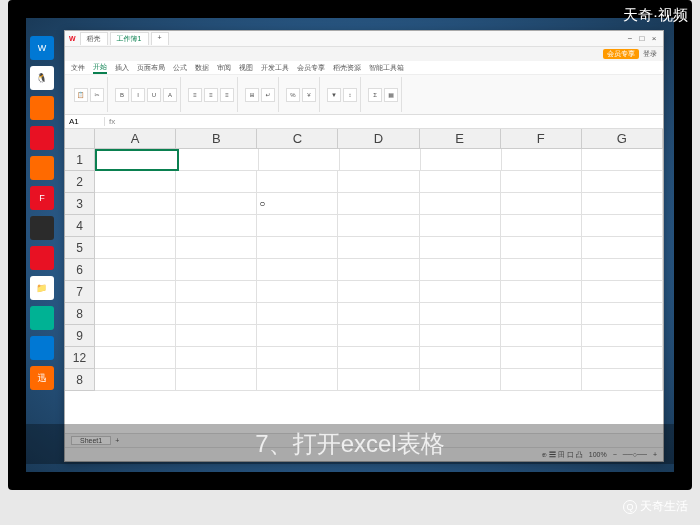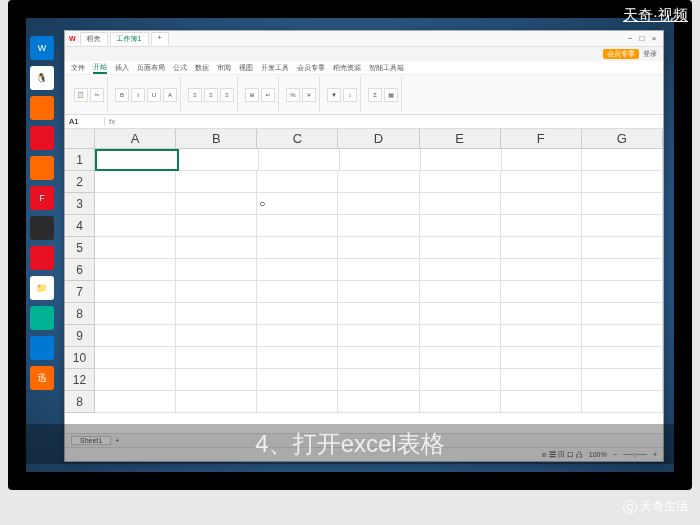--- a/index.html
+++ b/index.html
@@ -57,21 +57,21 @@
 
 .sheet-tabs { height: 14px; background: #f4f4f4; display: flex; align-items: center; font-size: 7px; padding: 0 6px; color: #555; border-top: 1px solid #ddd; }
 .sheet-tabs .stab { padding: 0 8px; background: #fff; border: 1px solid #ccc; }
 
 .statusbar { height: 14px; background: #f4f4f4; display: flex; align-items: center; justify-content: flex-end; font-size: 7px; padding: 0 6px; color: #555; gap: 6px; border-top: 1px solid #ddd; }
 
 
 .caption { position: absolute; bottom: 8px; left: 0; width: 100%; text-align: center; font-size: 24px; color: #eee; background: rgba(0,0,0,0.3); padding: 4px 0; }
 
 
-.wm-top { position: absolute; top: 6px; right: 12px; color: #fff; font-size: 15px; font-weight: 300; text-decoration: underline; }
+.wm-top { position: absolute; top: 6px; right: 12px; color: #fff; font-size: 15px; font-weight: 300; }
 .wm-bottom { position: absolute; bottom: 10px; right: 12px; color: #fff; font-size: 12px; display: flex; align-items: center; gap: 3px; }
 .wm-bottom .circ { width: 14px; height: 14px; border: 1.5px solid #fff; border-radius: 50%; display: flex; align-items: center; justify-content: center; font-size: 9px; }
 </style>
 </head>
 <body>
 
 <div class="monitor">
   <div class="screen">
 
     <div class="desktop-icons">
@@ -262,30 +262,20 @@
               <div class="row-h">9</div>
               <div class="cell"></div>
               <div class="cell"></div>
               <div class="cell"></div>
               <div class="cell"></div>
               <div class="cell"></div>
               <div class="cell"></div>
               <div class="cell"></div>
             </div>
             <div class="row">
-              <div class="row-h">10</div>
-              <div class="cell"></div>
-              <div class="cell"></div>
-              <div class="cell"></div>
-              <div class="cell"></div>
-              <div class="cell"></div>
-              <div class="cell"></div>
-              <div class="cell"></div>
-            </div>
-            <div class="row">
               <div class="row-h">12</div>
               <div class="cell"></div>
               <div class="cell"></div>
               <div class="cell"></div>
               <div class="cell"></div>
               <div class="cell"></div>
               <div class="cell"></div>
               <div class="cell"></div>
             </div>
             <div class="row">
@@ -309,21 +299,21 @@
       <div class="statusbar">
         <span>⊕ ☰ 田 口 凸</span>
         <span>100%</span>
         <span>−</span>
         <span>──○──</span>
         <span>+</span>
       </div>
 
     </div>
 
-    <div class="caption">4、打开excel表格</div>
+    <div class="caption">7、打开excel表格</div>
 
   </div>
 </div>
 
 <div class="wm-top">天奇·视频</div>
 <div class="wm-bottom">
   <span class="circ">Q</span>
   <span>天奇生活</span>
 </div>
 

